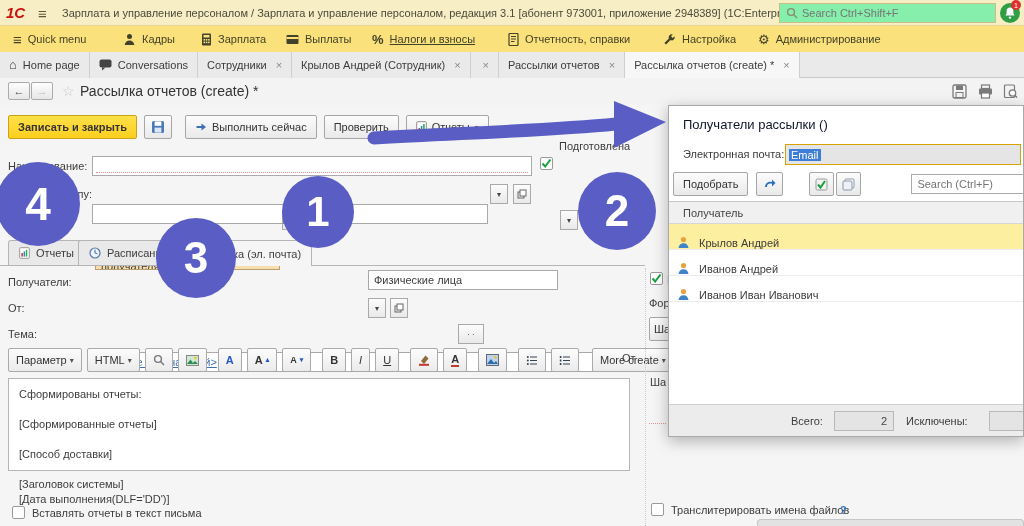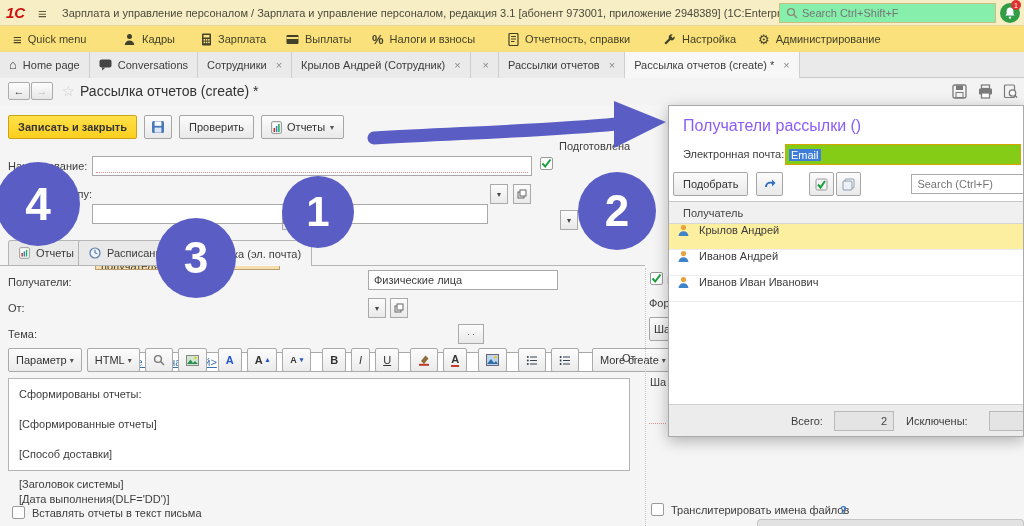--- a/index.html
+++ b/index.html
@@ -40,27 +40,27 @@
   .itab{position:absolute;top:0;height:25px;display:flex;align-items:center;gap:6px;padding:0 10px;
         border:1px solid #b5b5b5;border-bottom:none;border-radius:3px 3px 0 0;background:#e9e9e9;color:#3c3c3c}
   .itab.active{background:#f5f5f5;height:26px;z-index:2}
   .toolbtn{display:inline-flex;align-items:center;justify-content:center;gap:3px;background:linear-gradient(#fcfcfc,#ebebeb);
            border:1px solid #aaaaaa;border-radius:2px;height:24px;padding:0 7px;color:#333}
   .bodybox{background:#fff;border:1px solid #b5b5b5;padding:8px 10px;white-space:pre-line;line-height:15px;color:#3c3c3c}
   .ddarrow{font-size:8px;color:#555}
   
   .dialog{left:668px;top:105px;width:356px;height:332px;background:#fff;border:1px solid #a9a9a9;
           box-shadow:0 4px 14px rgba(0,0,0,.28);z-index:20;overflow:hidden}
-  .dtitle{font-size:16px;color:#8b5cf6}
-  .dfield-email{border:1px solid #d8a200;height:21px;display:flex;align-items:center;padding:9px 3px;background:#84cc16}
+  .dtitle{font-size:13px;color:#0f172a}
+  .dfield-email{border:1px solid #d8a200;height:21px;display:flex;align-items:center;padding:9px 3px;background:#e5e5e5}
   .selblue{background:#3f7ed8;color:#fff;padding:0 2px}
   .dsearch{border:1px solid #a9a9a9;height:20px;display:flex;align-items:center;padding:0 5px;background:#fff}
   .dsearch input{border:none;outline:none;background:transparent;font:inherit;color:#9a9a9a;width:100px}
   .dhead{background:#f0f0f0;border-top:1px solid #c8c8c8;border-bottom:1px solid #d6d6d6;color:#444}
-  .drow{display:flex;align-items:flex-start;gap:9px;height:26px;padding:0 8px;border-bottom:1px solid #ececec;background:#fff}
+  .drow{display:flex;align-items:flex-end;gap:9px;height:26px;padding:0 8px;border-bottom:1px solid #ececec;background:#fff}
   .drow.sel{background:#fcefa0}
   .dfooter{background:#ececec;border-top:1px solid #cfcfcf}
   .numfield{background:#e4e4e4;border:1px solid #b9b9b9;height:20px;display:flex;align-items:center;justify-content:flex-end;padding:0 6px;color:#444}
   
   .ann{position:absolute;border-radius:50%;color:#fff;display:flex;align-items:center;justify-content:center;
        font-weight:bold;z-index:30}
   .vsep{border-left:1px dotted #c9c9c9}
   .redfrag{border-bottom:1px dotted #e09393}
 </style>
 </head>
@@ -115,21 +115,21 @@
     </div>
     <div class="abs mitem" style="left:281px;top:0">
       <svg width="13" height="11" viewBox="0 0 13 11">
           <rect x="0.5" y="1" width="12" height="9" rx="1" fill="#42422a"></rect>
           <rect x="0.5" y="3" width="12" height="2" fill="#fbe17b"></rect>
         </svg>
       <span>Выплаты</span>
     </div>
     <div class="abs mitem" style="left:367px;top:0">
       <span style="font-weight:bold;font-size:13px;color:#42422a">%</span>
-      <span style="">Налоги и взносы</span>
+      <span style="text-decoration:underline">Налоги и взносы</span>
     </div>
     <div class="abs mitem" style="left:503px;top:0">
       <svg width="11" height="13" viewBox="0 0 11 13">
           <rect x="1" y="0.5" width="9" height="12" rx="1" fill="none" stroke="#42422a" stroke-width="1.2"></rect>
           <line x1="3" y1="3.5" x2="8" y2="3.5" stroke="#42422a"></line>
           <line x1="3" y1="6" x2="8" y2="6" stroke="#42422a"></line>
           <line x1="3" y1="8.5" x2="6.5" y2="8.5" stroke="#42422a"></line>
         </svg>
       <span>Отчетность, справки</span>
     </div>
@@ -207,20 +207,26 @@
   <div class="abs flex" style="left:8px;top:115px;gap:7px">
     <div class="btn btn-yellow">
         <span>Записать и закрыть</span>
       </div>
     <div class="btn" style="padding:3px 6px">
       <svg width="14" height="14" viewBox="0 0 14 14">
           <rect x="1" y="1" width="12" height="12" rx="1.5" fill="#4a79b8"></rect>
           <rect x="3.6" y="1.4" width="6.8" height="4.4" fill="#fff"></rect>
           <rect x="3.6" y="7.6" width="6.8" height="5" fill="#dce6f4"></rect>
         </svg>
+    </div>
+    <div class="btn" style="margin-left:6px">
+      <svg width="12" height="12" viewBox="0 0 12 12">
+          <path d="M1.5 5 L6.5 5 L6.5 2.5 L11 6 L6.5 9.5 L6.5 7 L1.5 7 Z" fill="#3f6fb5"></path>
+        </svg>
+      <span>Выполнить сейчас</span>
     </div>
     <div class="btn">
         <span>Проверить</span>
       </div>
     <div class="btn">
       <svg width="11" height="13" viewBox="0 0 11 13">
           <rect x="0.7" y="0.7" width="9.6" height="11.6" rx="1" fill="#fff" stroke="#8a8a8a"></rect>
           <rect x="2.5" y="7" width="1.6" height="4" fill="#c0392b"></rect>
           <rect x="4.8" y="5" width="1.6" height="6" fill="#2e86c1"></rect>
           <rect x="7.1" y="3" width="1.6" height="8" fill="#27ae60"></rect>

